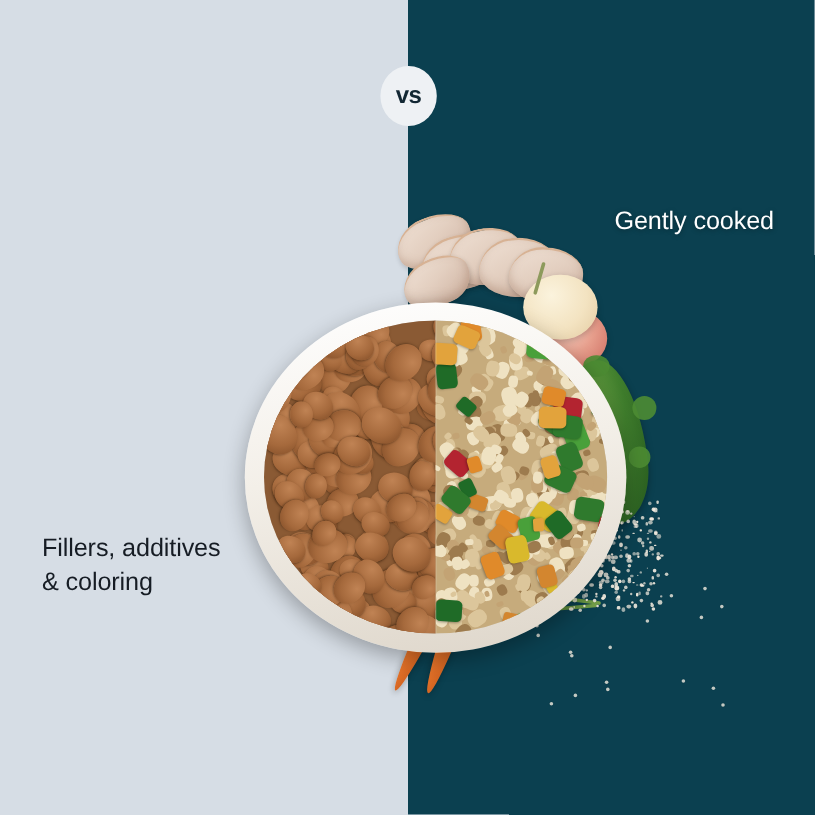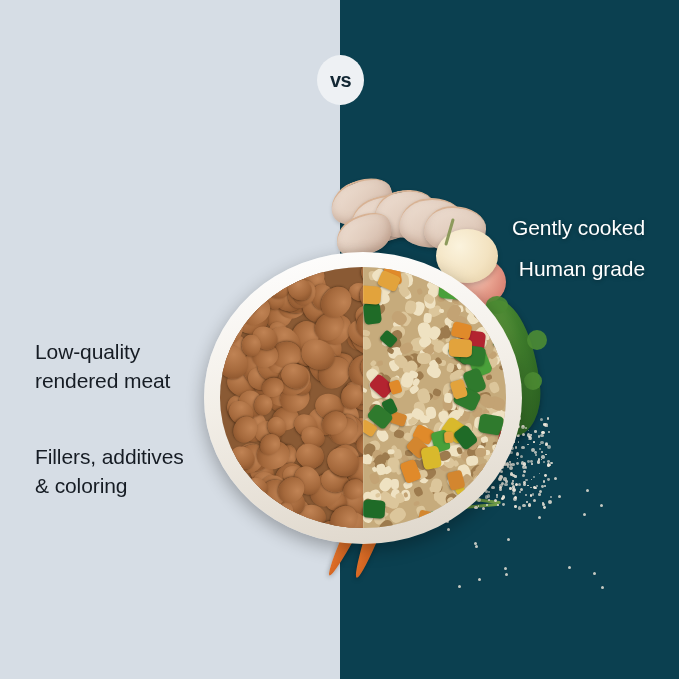--- a/index.html
+++ b/index.html
@@ -1202,23 +1202,20 @@
         </div>
       <div class="mid-seam"></div>
     </div>
   </div>
 
   <div class="vs-badge">
     <span>vs</span>
   </div>
 
   <div class="col-left" id="col-left">
-      <div class="item" style="top: 337px;">Low-quality
-rendered meat</div>
       <div class="item" style="top: 442px;">Fillers, additives
 &amp; coloring</div>
     </div>
   <div class="col-right" id="col-right">
-      <div class="item" style="top: 170px; margin-top: 43px;">Gently cooked</div>
-      <div class="item" style="top: 254px;">Human grade</div>
+      <div class="item" style="top: 170px;">Gently cooked</div>
     </div>
 
 </div>
 
 </body></html>

